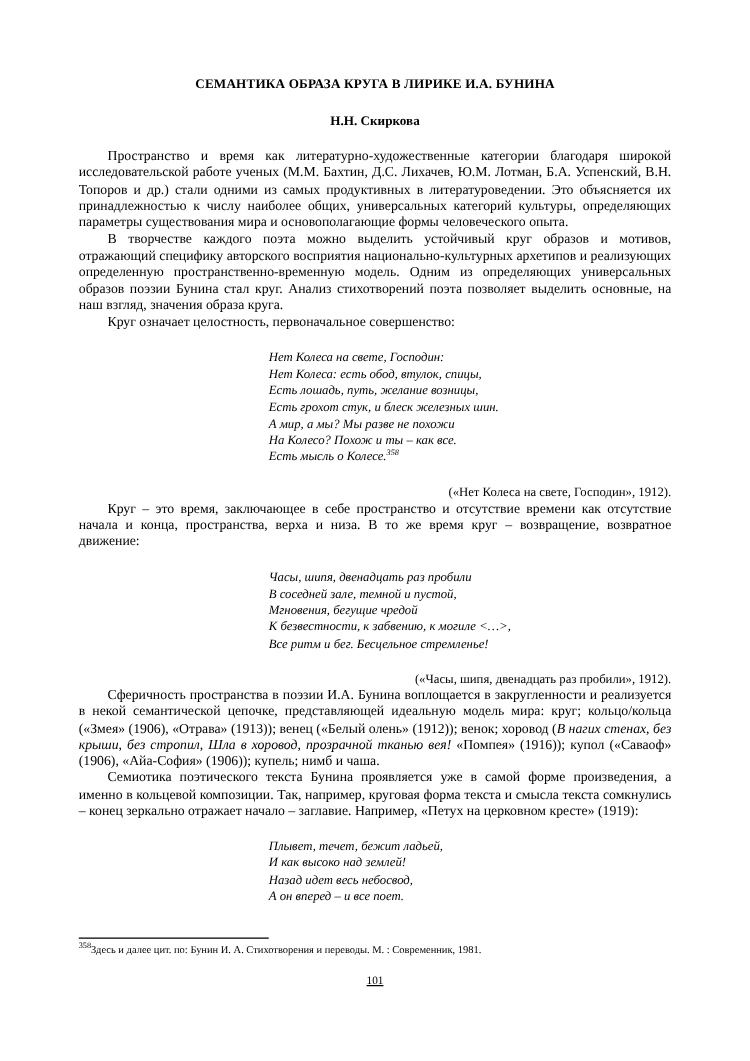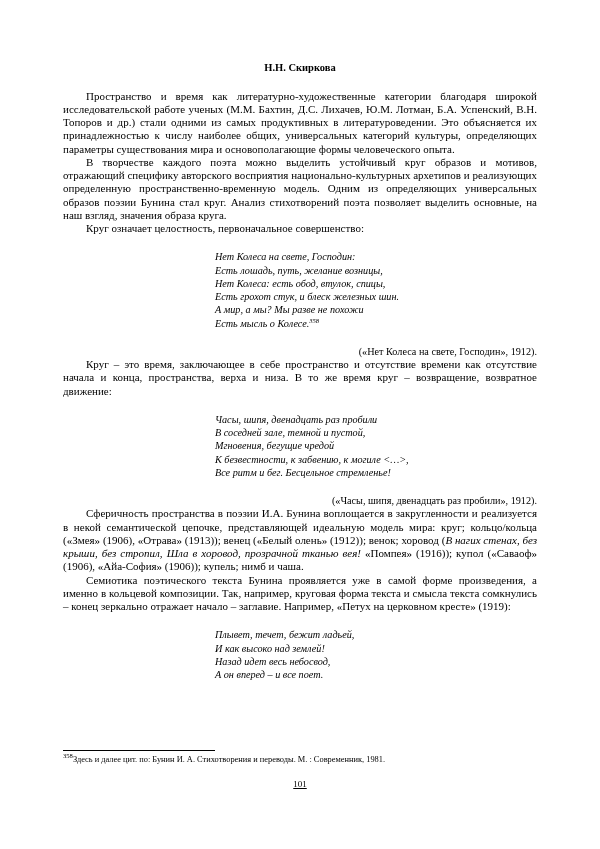--- a/index.html
+++ b/index.html
@@ -107,35 +107,37 @@
   }
   .it { font-style: italic; }
 </style>
 </head>
 <body>
 
 <div class="page">
 
   <div class="content">
 
+    <div class="doc-title">СЕМАНТИКА ОБРАЗА КРУГА В ЛИРИКЕ И.А. БУНИНА</div>
 
     <div class="doc-author">Н.Н. Скиркова</div>
 
     <p class="body-par">Пространство и время как литературно-художественные категории благодаря широкой исследовательской работе ученых (М.М. Бахтин, Д.С. Лихачев, Ю.М. Лотман, Б.А. Успенский, В.Н. Топоров и др.) стали одними из самых продуктивных в литературоведении. Это объясняется их принадлежностью к числу наиболее общих, универсальных категорий культуры, определяющих параметры существования мира и основополагающие формы человеческого опыта.</p>
 
     <p class="body-par">В творчестве каждого поэта можно выделить устойчивый круг образов и мотивов, отражающий специфику авторского восприятия национально-культурных архетипов и реализующих определенную пространственно-временную модель. Одним из определяющих универсальных образов поэзии Бунина стал круг. Анализ стихотворений поэта позволяет выделить основные, на наш взгляд, значения образа круга.</p>
 
     <p class="body-par">Круг означает целостность, первоначальное совершенство:</p>
 
     <div class="verse">
       <span class="vline">Нет Колеса на свете, Господин:</span>
+      <span class="vline">Нет Колеса: есть обод, втулок, спицы,</span>
       <span class="vline">Есть лошадь, путь, желание возницы,</span>
-      <span class="vline">Нет Колеса: есть обод, втулок, спицы,</span>
       <span class="vline">Есть грохот стук, и блеск железных шин.</span>
       <span class="vline">А мир, а мы? Мы разве не похожи</span>
+      <span class="vline">На Колесо? Похож и ты – как все.</span>
       <span class="vline"><span>Есть мысль о Колесе.</span><sup class="fn-ref">358</sup></span>
     </div>
 
     <p class="citation">(«Нет Колеса на свете, Господин», 1912).</p>
 
     <p class="body-par">Круг – это время, заключающее в себе пространство и отсутствие времени как отсутствие начала и конца, пространства, верха и низа. В то же время круг – возвращение, возвратное движение:</p>
 
     <div class="verse">
       <span class="vline">Часы, шипя, двенадцать раз пробили</span>
       <span class="vline">В соседней зале, темной и пустой,</span>

